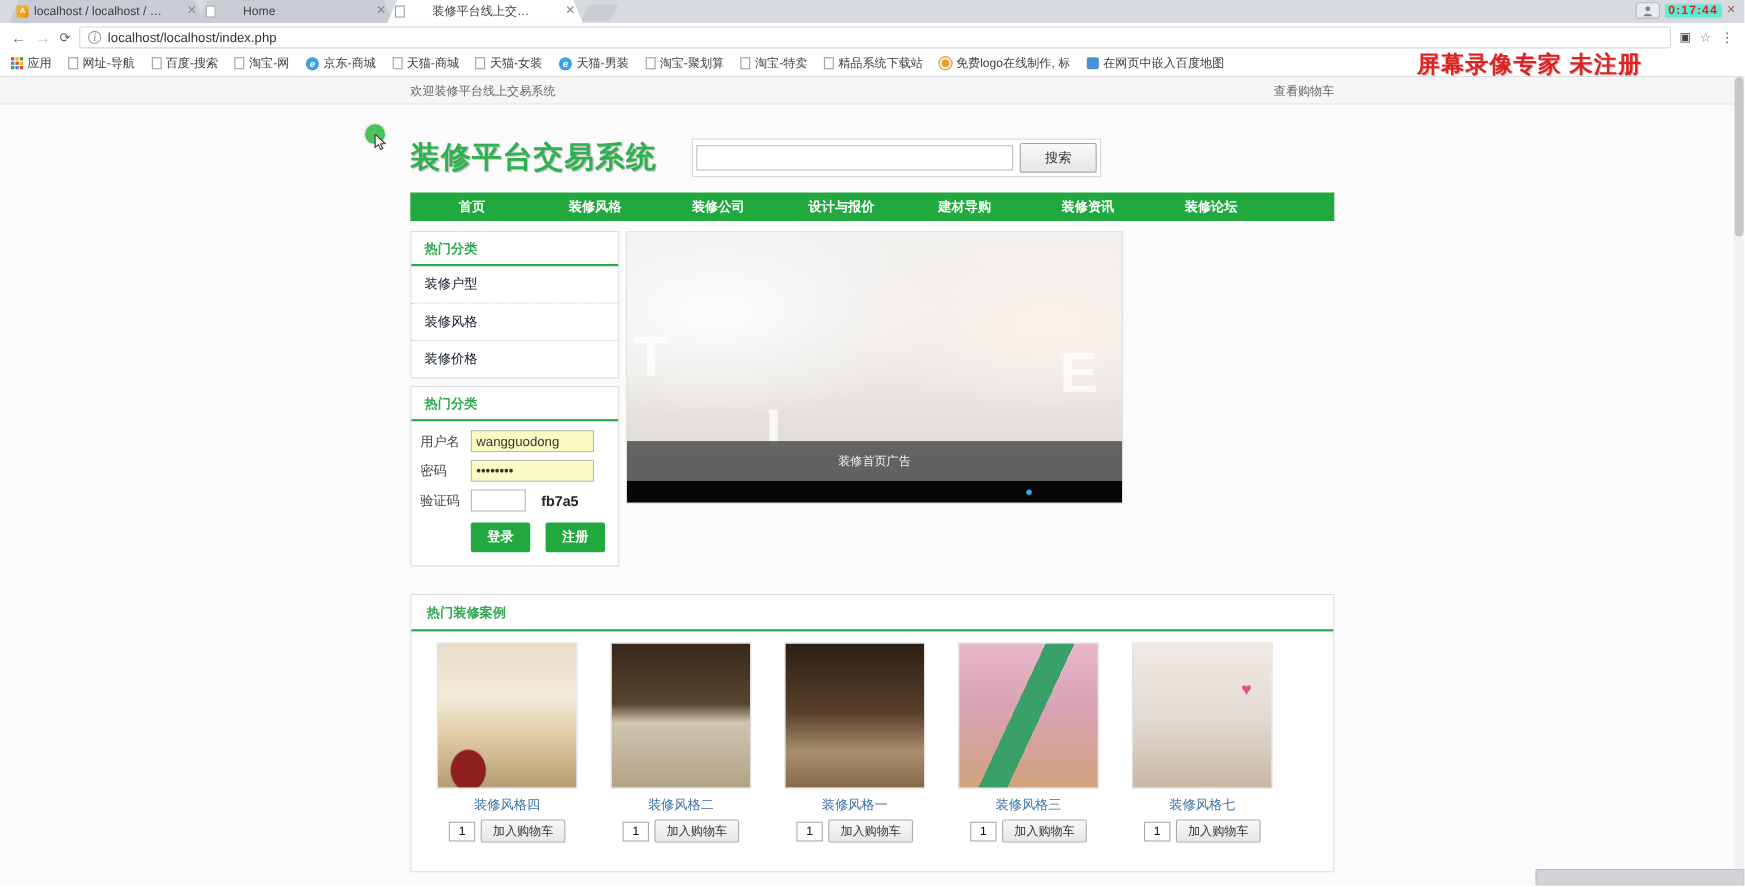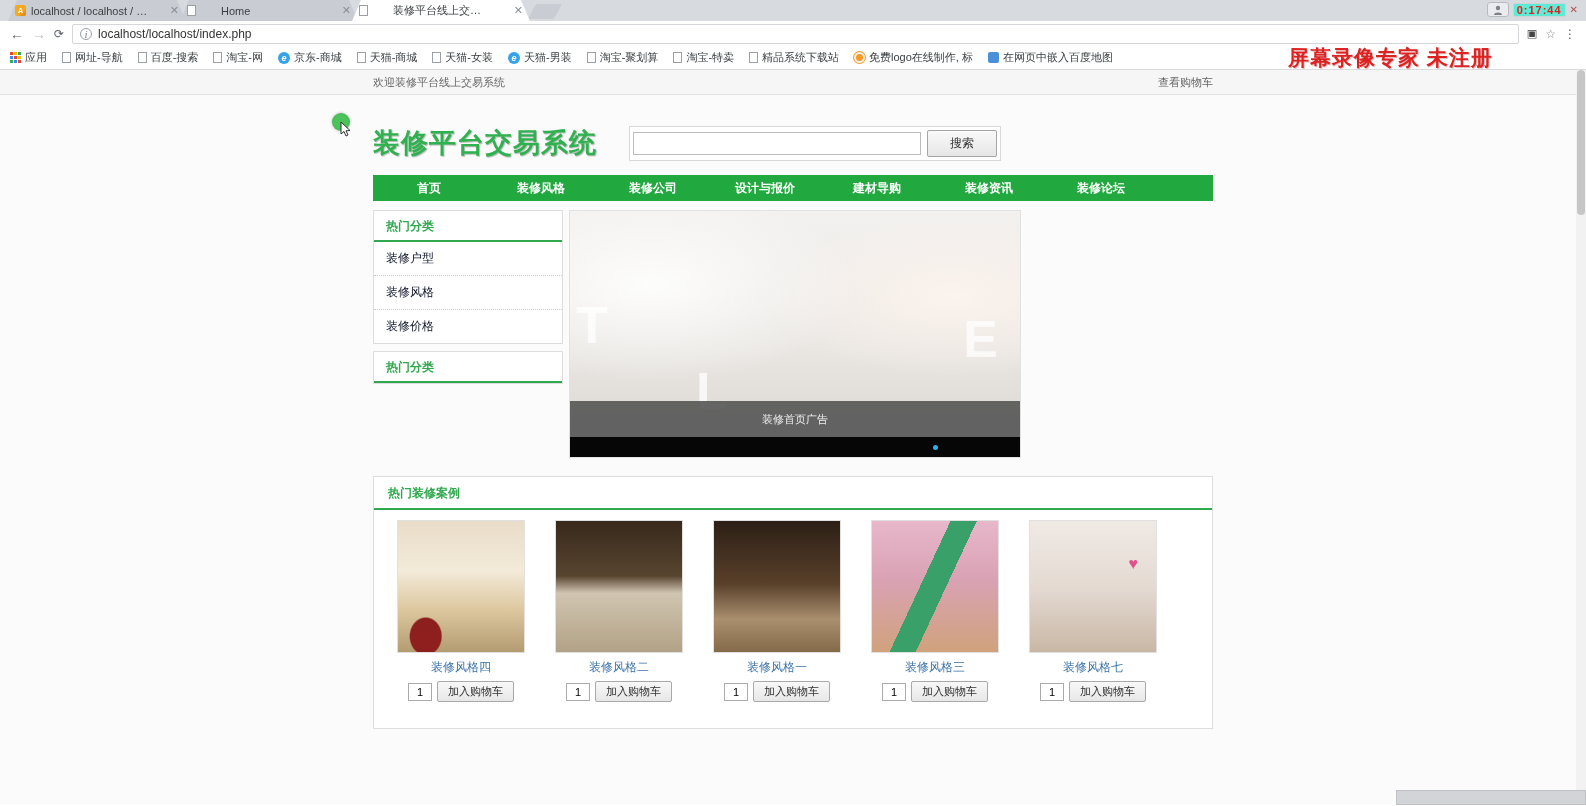--- a/index.html
+++ b/index.html
@@ -301,20 +301,39 @@
       <div class="col-left">
         <div class="box">
           <div class="box-title">热门分类</div>
           <div class="box-item">装修户型</div>
           <div class="box-item">装修风格</div>
           <div class="box-item">装修价格</div>
         </div>
 
         <div class="box">
           <div class="box-title">热门分类</div>
+          <div class="login-form">
+            <div class="form-row">
+              <label>用户名</label>
+              <input class="inp-yellow" type="text" value="wangguodong" style="">
+            </div>
+            <div class="form-row">
+              <label>密码</label>
+              <input class="inp-yellow" type="text" value="••••••••" style="">
+            </div>
+            <div class="form-row">
+              <label>验证码</label>
+              <input class="inp-captcha" type="text" value="" style="">
+              <span class="captcha-code">fb7a5</span>
+            </div>
+            <div class="btn-row">
+              <button class="btn-green">登录</button>
+              <button class="btn-green">注册</button>
+            </div>
+          </div>
         </div>
       </div>
 
       <div class="col-center">
         <div class="banner">
           <span class="ghost-letter gl-t">T</span>
           <span class="ghost-letter gl-l">L</span>
           <span class="ghost-letter gl-e">E</span>
           <div class="caption-bar">装修首页广告</div>
           <div class="black-strip">

